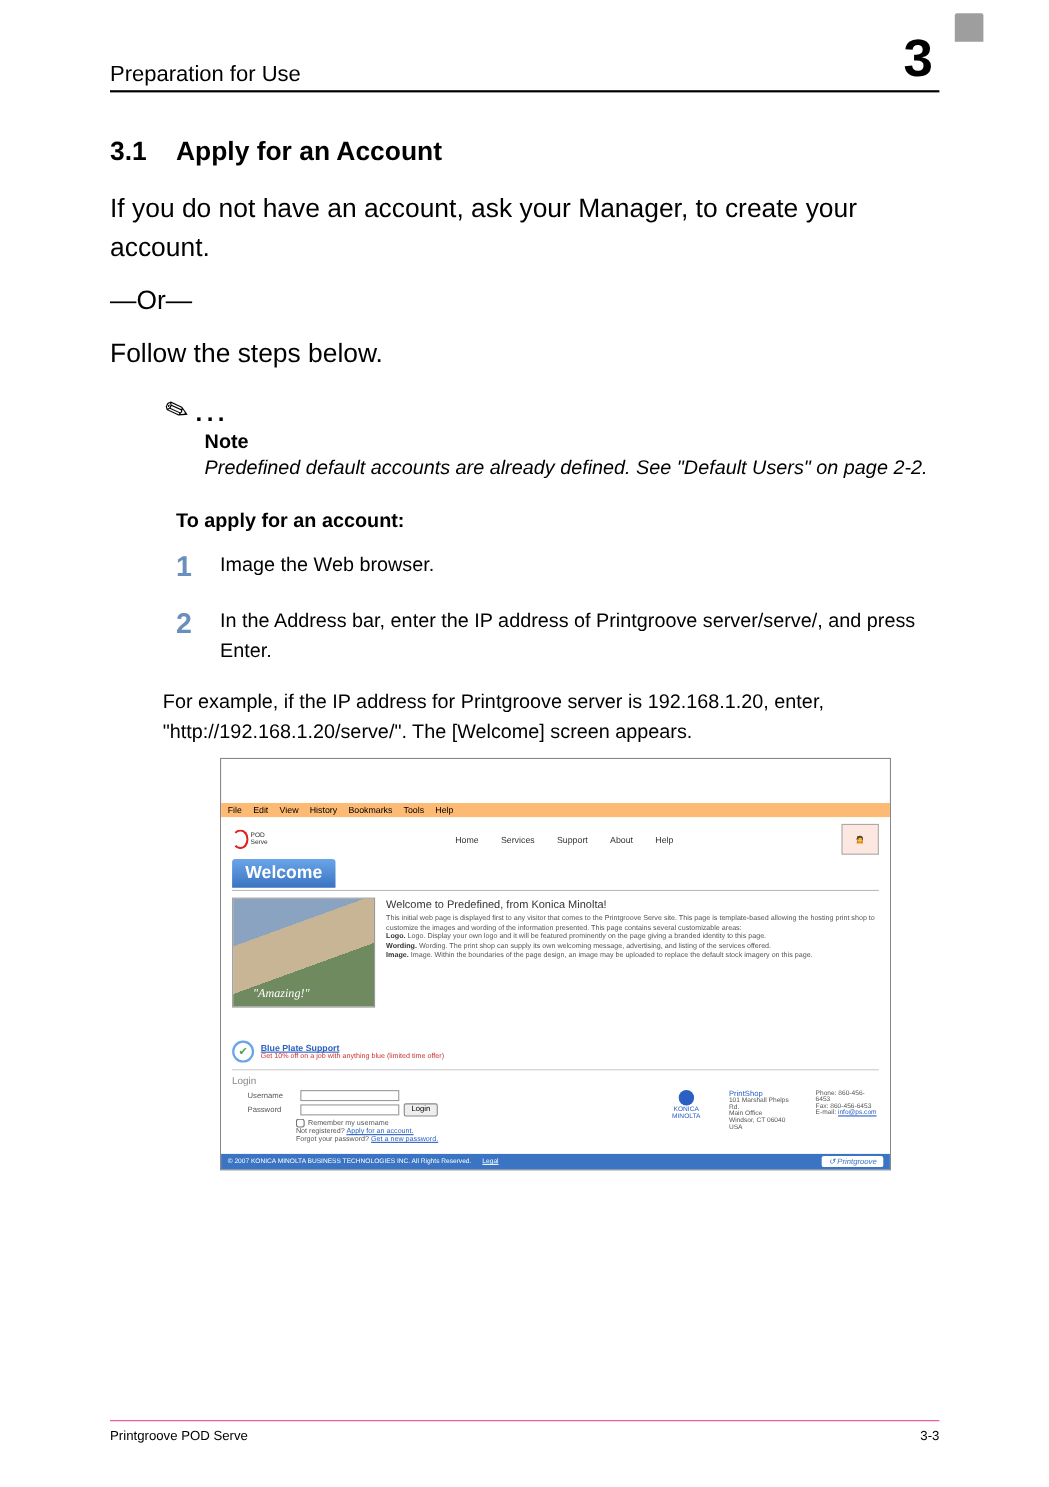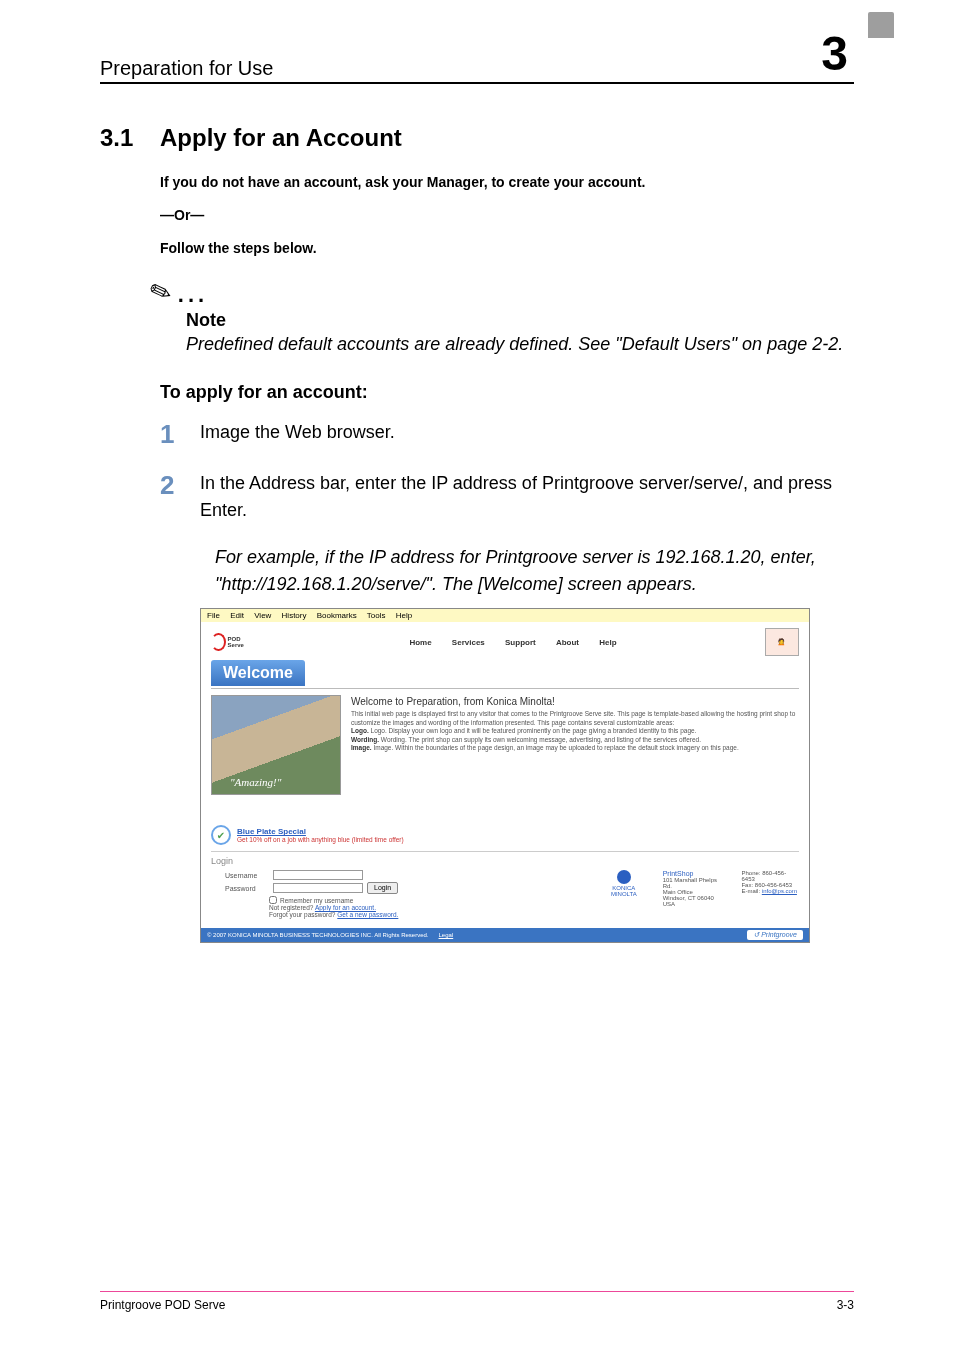--- a/index.html
+++ b/index.html
@@ -12,50 +12,50 @@
   .chapter-block { display: flex; align-items: flex-end; }
   .chapter-num { font-size: 48px; font-weight: 900; line-height: 1; padding: 0 6px 2px 6px; }
   .gray-tab { width: 26px; height: 26px; background: #9e9e9e; position: absolute; right: 60px; top: 12px; border-radius: 2px 2px 0 0; }
 
   
   .section-row { display: flex; margin-bottom: 20px; }
   .section-num { width: 60px; font-size: 24px; font-weight: 700; }
   .section-title { font-size: 24px; font-weight: 700; }
 
   
-  .body { margin-left: 60px; font-size: 14px; line-height: 1.5; font-weight: bold; }
+  .body { font-size: 24px; line-height: 1.5; }
   .para { margin-bottom: 12px; }
 
   
   .note-block { margin-left: 60px; margin-top: 18px; margin-bottom: 24px; }
   .pen-line { display: flex; align-items: flex-end; gap: 6px; margin-bottom: 2px; margin-left: -10px; }
   .pen-icon { font-size: 26px; transform: rotate(-20deg); display:inline-block; }
   .dots { font-size: 22px; font-weight: 900; letter-spacing: 4px; }
   .note-heading { font-weight: 700; font-size: 18px; margin-left: 26px; }
   .note-text { font-style: italic; font-size: 18px; margin-left: 26px; line-height: 1.5; }
 
   
   .sub-heading { font-weight: 700; font-size: 18px; margin: 14px 0 16px 60px; }
 
   
   .step { display: flex; margin-left: 60px; margin-bottom: 20px; }
   .step-num { width: 40px; color: #6a8fbd; font-size: 26px; font-weight: 700; line-height: 1.2; }
   .step-text { flex: 1; font-size: 18px; line-height: 1.5; }
-  .step-follow { margin-left: 115px; font-size: 18px; line-height: 1.5; margin-bottom: 10px; font-style: italic; }
+  .step-follow { margin-left: 48px; font-size: 18px; line-height: 1.5; margin-bottom: 10px; }
 
   
   .shot { width: 610px; margin-left: 100px; border: 1px solid #888; background: #fff; font-size: 7px; color: #333; }
   .shot-titlebar { background: linear-gradient(#3a6fd8, #2c5ab5); color: #fff; padding: 2px 4px; display: flex; justify-content: space-between; font-size: 8px; }
   .shot-titlebar .win-btns span { display:inline-block; width:10px; height:10px; border:1px solid #fff; margin-left:1px; font-size:6px; text-align:center; line-height:8px;}
   .close-x { background:#e04040; }
-  .shot-menubar { background: #fef9c3; padding: 2px 6px; font-size: 8px; color: #000; }
+  .shot-menubar { background: #fdba74; padding: 2px 6px; font-size: 8px; color: #000; margin-top: 40px; }
   .shot-menubar span { margin-right: 8px; }
 
   .shot-body { background: #fff; padding: 6px 10px 10px 10px; }
-  .shot-top { display:flex; justify-content:space-between; align-items:center; margin-bottom:4px;font-weight:bold; }
+  .shot-top { display:flex; justify-content:space-between; align-items:center; margin-bottom:4px; }
   .shot-nav { font-size:8px; }
   .shot-nav span { margin-left: 18px; color:#333; }
   .shot-avatar { width:34px; height:28px; border:1px solid #aaa; background:#fce8e0; display:flex; align-items:center; justify-content:center; margin-left:8px; }
   .shot-logo { width:40px; height:20px; display:flex; align-items:center; gap:2px; }
   .logo-swirl { width:18px; height:18px; border:2px solid #d22; border-radius:50%; border-left-color:transparent; }
 
   .welcome-tab { background: linear-gradient(#6aa5e8, #3a74c2); color:#fff; font-weight:700; font-size:16px; padding:4px 12px; border-radius:3px 3px 0 0; display:inline-block; }
   .shot-divider { border-top:1px solid #bbb; margin: 2px 0 6px 0; }
 
   .shot-main { display:flex; gap:10px; }
@@ -173,32 +173,32 @@
       </div>
 
       <div class="welcome-tab">Welcome</div>
       <div class="shot-divider"></div>
 
       <div class="shot-main">
         <div class="shot-img">
           <div class="amazing">"Amazing!"</div>
         </div>
         <div class="shot-text">
-          <div class="h">Welcome to Preparation, from Konica Minolta!</div>
+          <div class="h">Welcome to Predefined, from Konica Minolta!</div>
           <div>This initial web page is displayed first to any visitor that comes to the Printgroove Serve site. This page is template-based allowing the hosting print shop to customize the images and wording of the information presented. This page contains several customizable areas:</div>
           <div><b>Logo.</b> <span>Logo. Display your own logo and it will be featured prominently on the page giving a branded identity to this page.</span></div>
           <div><b>Wording.</b> <span>Wording. The print shop can supply its own welcoming message, advertising, and listing of the services offered.</span></div>
           <div><b>Image.</b> <span>Image. Within the boundaries of the page design, an image may be uploaded to replace the default stock imagery on this page.</span></div>
         </div>
       </div>
 
       <div class="blue-plate">
         <div class="bp-icon">✔</div>
         <div>
-          <div class="bp-title">Blue Plate Special</div>
+          <div class="bp-title">Blue Plate Support</div>
           <div class="bp-sub">Get 10% off on a job with anything blue (limited time offer)</div>
         </div>
       </div>
 
       <div class="login-sec shot-lower">
         <div class="shot-leftcol">
           <div class="lh">Login</div>
           <div class="login-row">
             <label>Username</label>
             <input type="text" style="">

